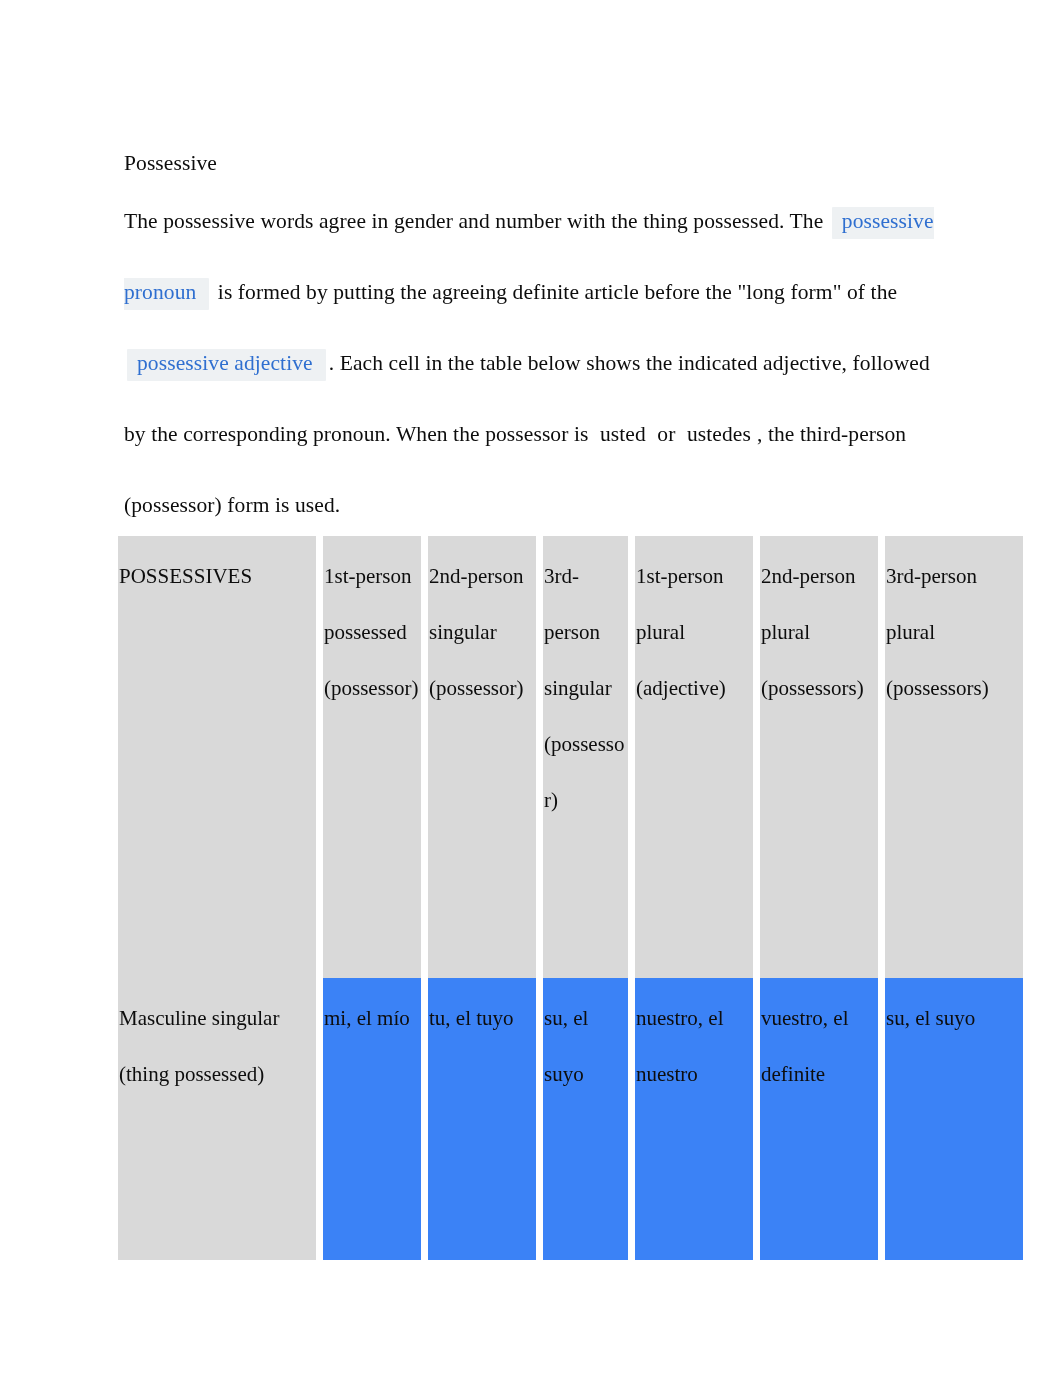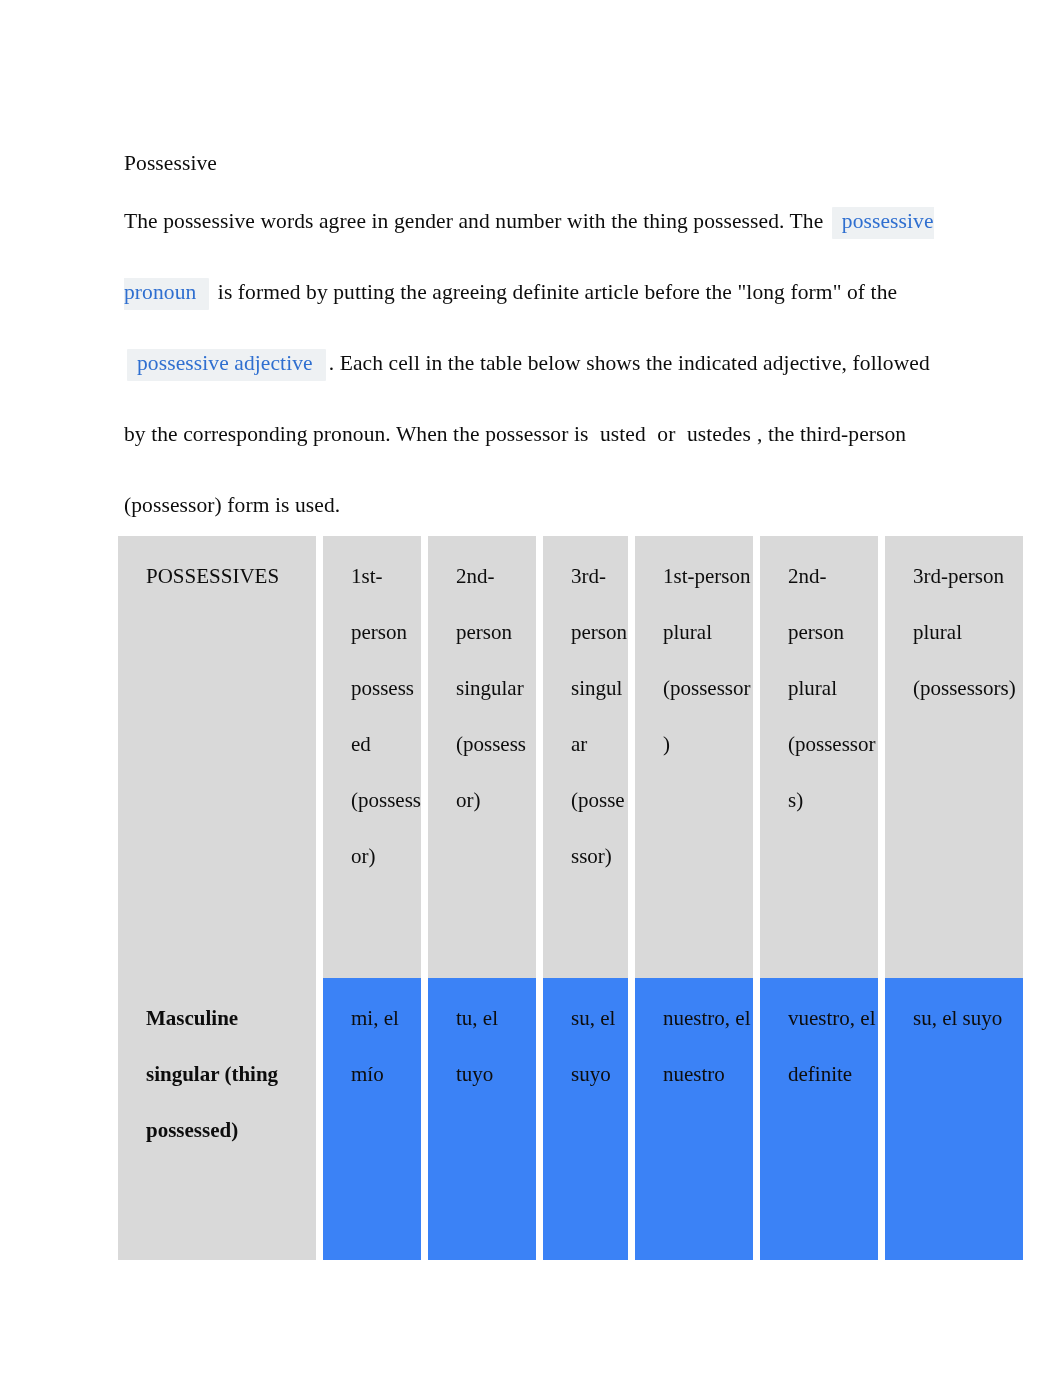--- a/index.html
+++ b/index.html
@@ -70,21 +70,21 @@
     border-spacing: 0;
     width: 905px;
     table-layout: fixed;
     filter: blur(0.35px);
   }
 
   table.possessives td {
     vertical-align: top;
     font-size: 21px;
     line-height: 56px;
-    padding: 12px 0 20px 28px;
+    padding: 12px 0 20px 1px;
     color: #0d0d0d;
     border-right: 7px solid #ffffff;
     word-break: break-word;
     overflow-wrap: break-word;
     hyphens: none;
   }
 
   table.possessives td:last-child {
     border-right: none;
   }
@@ -94,21 +94,20 @@
     height: 410px;
   }
 
   tr.data-row td {
     background: #3b82f6;
     height: 250px;
   }
 
   tr.data-row td.rowlabel {
     background: #d9d9d9;
-    font-weight: bold;
   }
 
   
   col.c0 { width: 205px; }
   col.c1 { width: 105px; }
   col.c2 { width: 115px; }
   col.c3 { width: 92px; }
   col.c4 { width: 125px; }
   col.c5 { width: 125px; }
   col.c6 { width: 138px; }
@@ -153,21 +152,21 @@
           <td>
               <span class="cell-text">1st-person possessed (possessor)</span>
             </td>
           <td>
               <span class="cell-text">2nd-person singular (possessor)</span>
             </td>
           <td>
               <span class="cell-text">3rd-person singular (possessor)</span>
             </td>
           <td>
-              <span class="cell-text">1st-person plural (possessor)</span>
+              <span class="cell-text">1st-person plural (adjective)</span>
             </td>
           <td>
               <span class="cell-text">2nd-person plural (possessors)</span>
             </td>
           <td>
               <span class="cell-text">3rd-person plural (possessors)</span>
             </td>
         </tr>
         <tr class="data-row">
           <td class="rowlabel">

